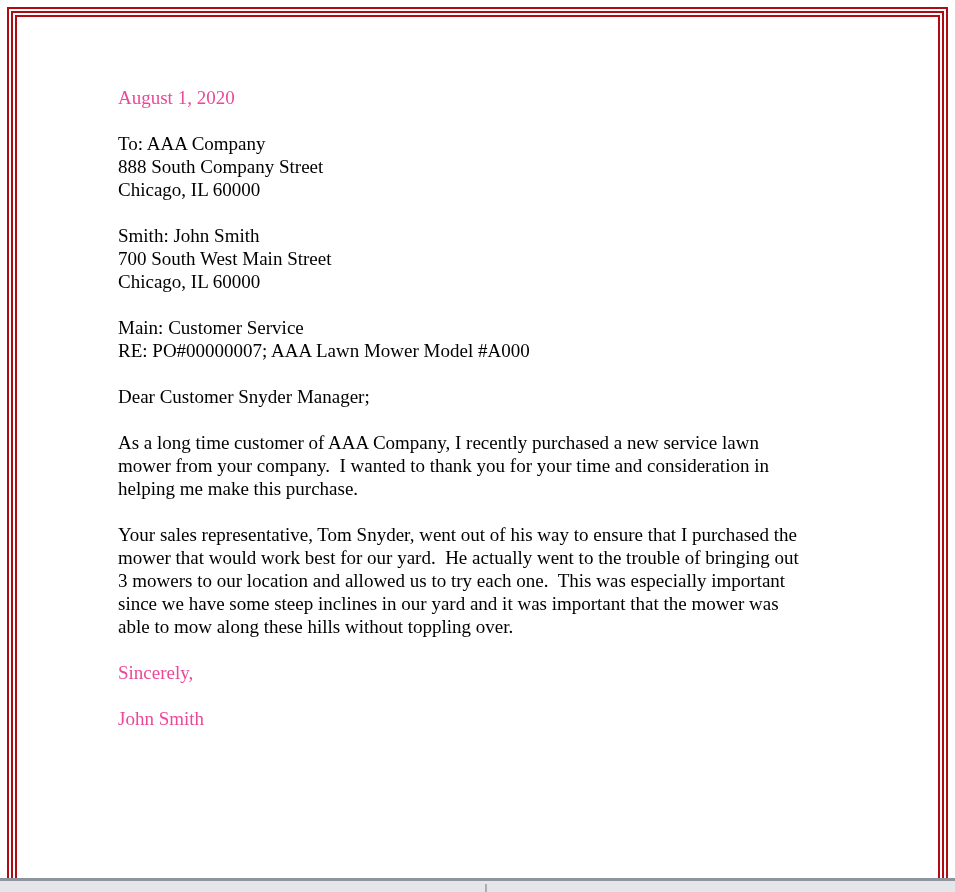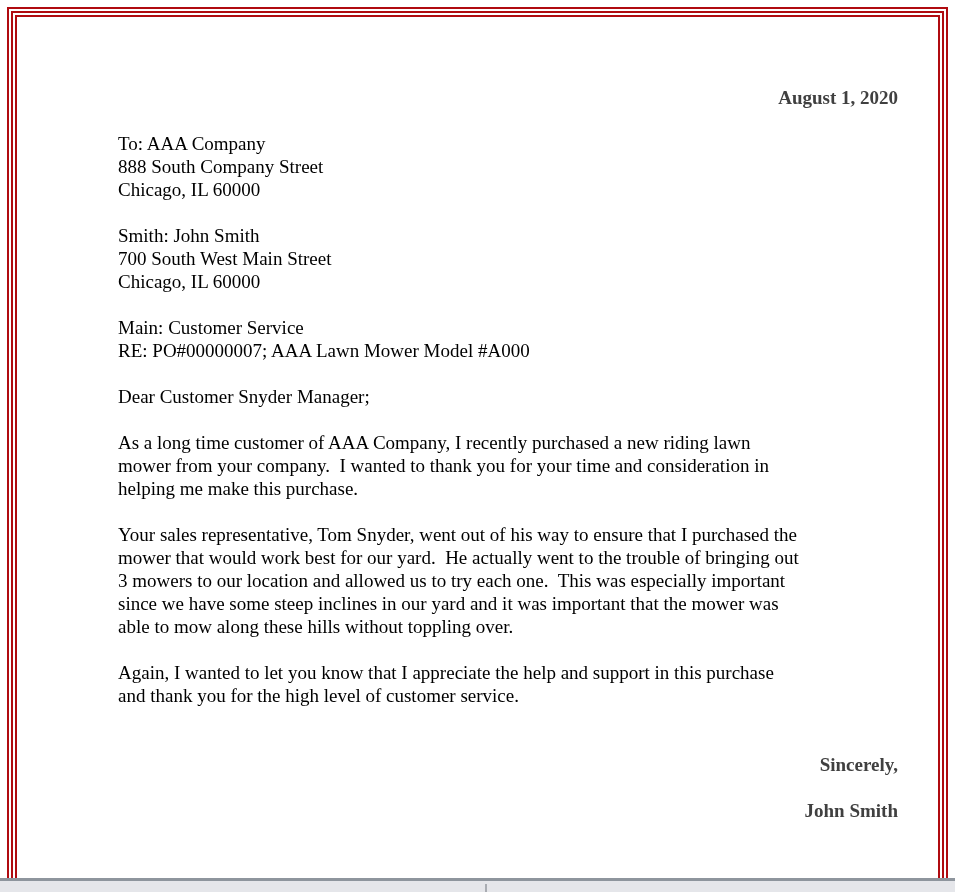--- a/index.html
+++ b/index.html
@@ -26,21 +26,21 @@
   
   .content {
     position: absolute;
     left: 118px; top: 86px;
     width: 780px;
     font-size: 19px;
     line-height: 23px;
   }
   .block { margin-bottom: 23px; }
   .bold { font-weight: normal; }
-  .red  { color: #404040; font-weight: bold; text-align: right; }
+  .red  { color: #ec4899; font-weight: normal; }
   .body-par { white-space: pre-wrap; margin-bottom: 23px; }
   .par-last { margin-bottom: 46px; }
   .line { white-space: pre-wrap; }
 
   
   .bottom-edge-line {
     position: absolute;
     left: 0; right: 0; top: 878px; height: 3px;
     background: #8e959d;
   }
@@ -78,30 +78,28 @@
     <div class="line">Chicago, IL 60000</div>
   </div>
 
   <div class="block">
     <div class="line"><span class="bold">Main:</span> <span>Customer Service</span></div>
     <div class="line"><span class="bold">RE:</span> <span>PO#00000007; AAA Lawn Mower Model #A000</span></div>
   </div>
 
   <div class="block bold">Dear Customer Snyder Manager;</div>
 
-  <p class="body-par">As a long time customer of AAA Company, I recently purchased a new riding lawn
+  <p class="body-par">As a long time customer of AAA Company, I recently purchased a new service lawn
 mower from your company.  I wanted to thank you for your time and consideration in
 helping me make this purchase.</p>
   <p class="body-par">Your sales representative, Tom Snyder, went out of his way to ensure that I purchased the
 mower that would work best for our yard.  He actually went to the trouble of bringing out
 3 mowers to our location and allowed us to try each one.  This was especially important
 since we have some steep inclines in our yard and it was important that the mower was
 able to mow along these hills without toppling over.</p>
-  <p class="body-par par-last">Again, I wanted to let you know that I appreciate the help and support in this purchase
-and thank you for the high level of customer service.</p>
 
   <div class="block red">Sincerely,</div>
   <div class="block red">John Smith</div>
 
 </div>
 
 <div class="bottom-edge-line"></div>
 <div class="bottom-bar"></div>
 <div class="bottom-bar-divider"></div>
 

